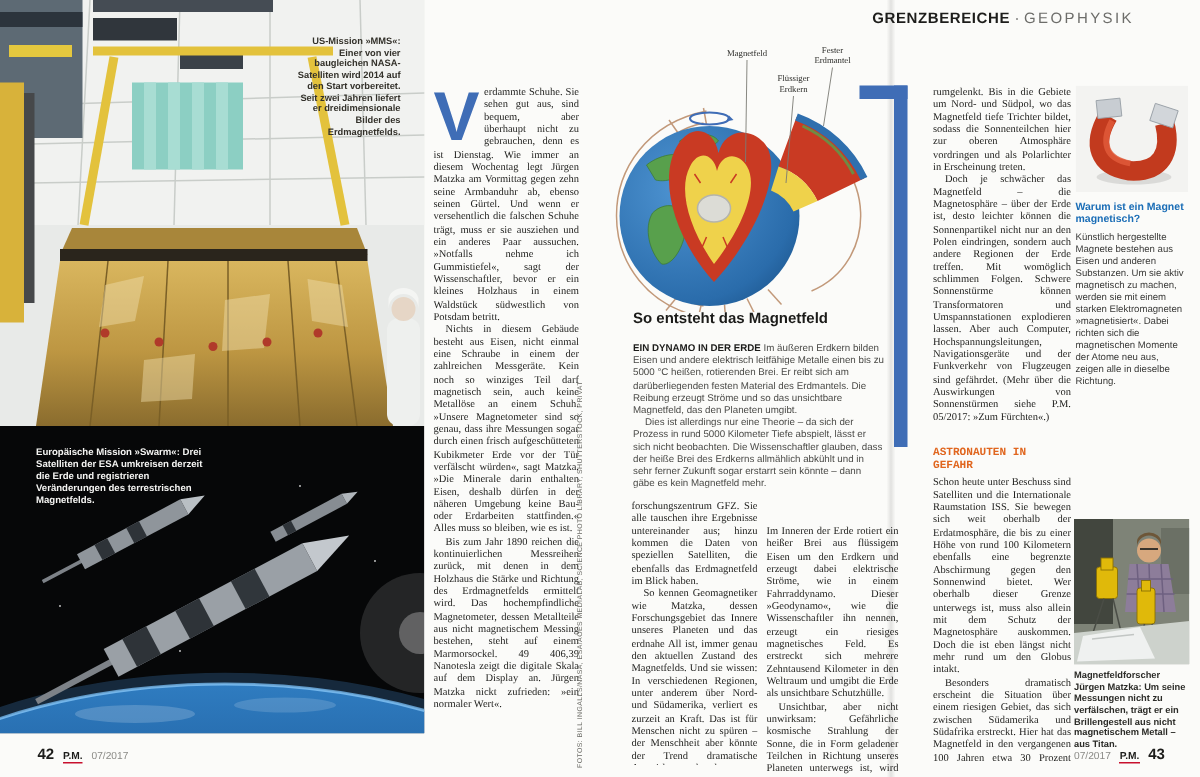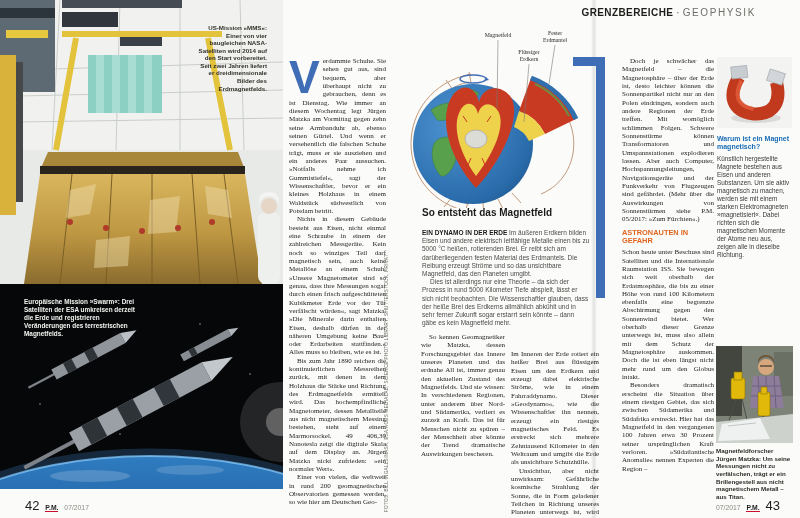--- a/index.html
+++ b/index.html
@@ -26,21 +26,21 @@
 
   
   .col{position:absolute;overflow:hidden;font-size:7px;line-height:1.19;text-align:justify;color:#1d1d1b;hyphens:auto;-webkit-hyphens:auto}
   .col .para{text-indent:8px}
   .col .para.noindent{text-indent:0}
   .col1{left:289px;top:57px;width:97px;height:453px}
   .col2{left:421px;top:333px;width:84px;height:177px}
   .col3{left:511px;top:350px;width:88px;height:177px}
   .col4{left:622px;top:57px;width:92px;height:452px}
   .dropcap{float:left;font-family:"Liberation Sans",sans-serif;font-weight:bold;font-size:46px;line-height:36px;color:var(--accent-blue);margin:2px 3px 0 0}
-  .subhead{font-family:Liberation Sans, sans-serif;font-weight:bold;font-size:7.4px;color:var(--subhead-orange);margin:5px 0 2px;text-align:left;text-indent:0}
+  .subhead{font-family:Liberation Mono, monospace;font-weight:bold;font-size:7.4px;color:var(--subhead-orange);margin:16px 0 2px;text-align:left;text-indent:0}
 
   
   .credits{left:384px;top:332px;height:180px;writing-mode:vertical-rl;transform:rotate(180deg);font-family:"Liberation Sans",sans-serif;font-size:4.6px;letter-spacing:.3px;color:#6b6b66;white-space:nowrap}
 
   
   .info-title{left:422px;top:207px;font-family:"Liberation Sans",sans-serif;font-weight:bold;font-size:10px;color:#1b1b19}
   .info-body{left:422px;top:229px;width:168px;font-family:"Liberation Sans",sans-serif;font-size:6.5px;line-height:1.26;color:#4a4a47}
   .info-body .kick{color:#1b1b19}
   .info-body .indent{text-indent:8px}
   .bracket{background:var(--accent-blue);position:absolute}
@@ -53,21 +53,21 @@
   
   .sidebar{position:absolute;left:717px;top:57px;width:75px;font-family:"Liberation Sans",sans-serif}
   .magnet-fig{position:relative;width:75px;height:71px;overflow:hidden}
   .sb-title{margin-top:7px;font-weight:bold;font-size:7px;line-height:1.18;color:var(--label-blue)}
   .sb-body{margin-top:3px;font-size:6.4px;line-height:1.26;color:#3a3a38}
 
   
   .footer{position:absolute;top:498px;font-family:"Liberation Sans",sans-serif;font-size:6.8px;color:#8a8a86;white-space:nowrap}
   .footer-left{left:25px}
   .footer-right{left:716px}
-  .footer .pg{font-weight:normal;color:#1d1d1b;font-size:13px}
+  .footer .pg{font-weight:bold;color:#1d1d1b;font-size:10px}
   .footer .brand{font-weight:bold;color:#1d1d1b;border-bottom:1.5px solid var(--brand-red);margin:0 4px}
 
   .gutter{left:591px;top:0;width:6px;height:518px;background:linear-gradient(90deg,rgba(0,0,0,0) 0%,rgba(0,0,0,.10) 50%,rgba(0,0,0,0) 100%)}
 
   .photo-cleanroom{left:0;top:0;width:283px;height:284px}
   .photo-swarm{left:0;top:284px;width:283px;height:205px}
   .photo-researcher{left:716px;top:346px;width:77px;height:97px}
 </style>
 </head>
 <body>
@@ -204,21 +204,20 @@
   </svg>
   <figcaption class="cap cap-swarm">Europäische Mission »Swarm«: Drei Satelliten der ESA umkreisen derzeit die Erde und registrieren Veränderungen des terrestrischen Magnetfelds.</figcaption>
 </figure>
 
 <div class="col col1">
   <div class="para noindent">
     <span class="dropcap">V</span><span>erdammte Schuhe. Sie sehen gut aus, sind bequem, aber überhaupt nicht zu gebrauchen, denn es ist Dienstag. Wie immer an diesem Wochentag legt Jürgen Matzka am Vormittag gegen zehn seine Armbanduhr ab, ebenso seinen Gürtel. Und wenn er versehentlich die falschen Schuhe trägt, muss er sie ausziehen und ein anderes Paar aussuchen. »Notfalls nehme ich Gummistiefel«, sagt der Wissenschaftler, bevor er ein kleines Holzhaus in einem Waldstück südwestlich von Potsdam betritt.</span>
   </div>
   <div class="para">Nichts in diesem Gebäude besteht aus Eisen, nicht einmal eine Schraube in einem der zahlreichen Messgeräte. Kein noch so winziges Teil darf magnetisch sein, auch keine Metallöse an einem Schuh. »Unsere Magnetometer sind so genau, dass ihre Messungen sogar durch einen frisch aufgeschütteten Kubikmeter Erde vor der Tür verfälscht würden«, sagt Matzka. »Die Minerale darin enthalten Eisen, deshalb dürfen in der näheren Umgebung keine Bau- oder Erdarbeiten stattfinden.« Alles muss so bleiben, wie es ist.</div>
   <div class="para">Bis zum Jahr 1890 reichen die kontinuierlichen Messreihen zurück, mit denen in dem Holzhaus die Stärke und Richtung des Erdmagnetfelds ermittelt wird. Das hochempfindliche Magnetometer, dessen Metallteile aus nicht magnetischem Messing bestehen, steht auf einem Marmorsockel. 49 406,39 Nanotesla zeigt die digitale Skala auf dem Display an. Jürgen Matzka nickt zufrieden: »ein normaler Wert«.</div>
-  <div class="para">Einer von vielen, die weltweit in rund 200 geomagnetischen Observatorien gemessen werden, so wie hier am Deutschen Geo-</div>
 </div>
 
 <div class="abs credits">FOTOS: BILL INGALLS/NASA, ESA/AOES MEDIALAB, SCIENCE PHOTO LIBRARY, SHUTTERSTOCK, PRIVAT</div>
 
 <figure class="abs diagram" style="left:383px;top:26px;width:212px;height:182px">
   <svg viewBox="0 0 212 182">
     <defs>
       <radialGradient id="ocean" cx=".35" cy=".35" r=".9">
         <stop offset="0" stop-color="#4e94d2"></stop>
           <stop offset=".7" stop-color="#2a6cab"></stop>
@@ -288,28 +287,30 @@
 <div class="bracket bracket-h"></div>
 <div class="bracket bracket-v"></div>
 
 <h2 class="abs info-title">So entsteht das Magnetfeld</h2>
 <div class="abs info-body">
   <p class="info-p"><b class="kick">EIN DYNAMO IN DER ERDE</b> <span>Im äußeren Erdkern bilden Eisen und andere elektrisch leitfähige Metalle einen bis zu 5000 °C heißen, rotierenden Brei. Er reibt sich am darüberliegenden festen Material des Erdmantels. Die Reibung erzeugt Ströme und so das unsichtbare Magnetfeld, das den Planeten umgibt.</span></p>
   <p class="info-p indent">Dies ist allerdings nur eine Theorie – da sich der Prozess in rund 5000 Kilometer Tiefe abspielt, lässt er sich nicht beobachten. Die Wissenschaftler glauben, dass der heiße Brei des Erdkerns allmählich abkühlt und in sehr ferner Zukunft sogar erstarrt sein könnte – dann gäbe es kein Magnetfeld mehr.</p>
 </div>
 
 <div class="col col2">
+  <div class="para noindent">forschungszentrum GFZ. Sie alle tauschen ihre Ergebnisse untereinander aus; hinzu kommen die Daten von speziellen Satelliten, die ebenfalls das Erdmagnetfeld im Blick haben.</div>
   <div class="para">So kennen Geomagnetiker wie Matzka, dessen Forschungsgebiet das Innere unseres Planeten und das erdnahe All ist, immer genau den aktuellen Zustand des Magnetfelds. Und sie wissen: In verschiedenen Regionen, unter anderem über Nord- und Südamerika, verliert es zurzeit an Kraft. Das ist für Menschen nicht zu spüren – der Menschheit aber könnte der Trend dramatische Auswirkungen bescheren.</div>
 </div>
 <div class="col col3">
   <div class="para noindent">Im Inneren der Erde rotiert ein heißer Brei aus flüssigem Eisen um den Erdkern und erzeugt dabei elektrische Ströme, wie in einem Fahrraddynamo. Dieser »Geodynamo«, wie die Wissenschaftler ihn nennen, erzeugt ein riesiges magnetisches Feld. Es erstreckt sich mehrere Zehntausend Kilometer in den Weltraum und umgibt die Erde als unsichtbare Schutzhülle.</div>
   <div class="para">Unsichtbar, aber nicht unwirksam: Gefährliche kosmische Strahlung der Sonne, die in Form geladener Teilchen in Richtung unseres Planeten unterwegs ist, wird von den Magnetfeldlinien abgehalten und um die Erde he-</div>
 </div>
 
 <div class="col col4">
+  <div class="para noindent">rumgelenkt. Bis in die Gebiete um Nord- und Südpol, wo das Magnetfeld tiefe Trichter bildet, sodass die Sonnenteilchen hier zur oberen Atmosphäre vordringen und als Polarlichter in Erscheinung treten.</div>
   <div class="para">Doch je schwächer das Magnetfeld – die Magnetosphäre – über der Erde ist, desto leichter können die Sonnenpartikel nicht nur an den Polen eindringen, sondern auch andere Regionen der Erde treffen. Mit womöglich schlimmen Folgen. Schwere Sonnenstürme können Transformatoren und Umspannstationen explodieren lassen. Aber auch Computer, Hochspannungsleitungen, Navigationsgeräte und der Funkverkehr von Flugzeugen sind gefährdet. (Mehr über die Auswirkungen von Sonnenstürmen siehe P.M. 05/2017: »Zum Fürchten«.)</div>
   <div class="subhead">ASTRONAUTEN IN GEFAHR</div>
   <div class="para noindent">Schon heute unter Beschuss sind Satelliten und die Internationale Raumstation ISS. Sie bewegen sich weit oberhalb der Erdatmosphäre, die bis zu einer Höhe von rund 100 Kilometern ebenfalls eine begrenzte Abschirmung gegen den Sonnenwind bietet. Wer oberhalb dieser Grenze unterwegs ist, muss also allein mit dem Schutz der Magnetosphäre auskommen. Doch die ist eben längst nicht mehr rund um den Globus intakt.</div>
   <div class="para"><span>Besonders dramatisch erscheint die Situation über einem riesigen Gebiet, das sich zwischen Südamerika und Südafrika erstreckt. Hier hat das Magnetfeld in den vergangenen 100 Jahren etwa 30 Prozent seiner ursprünglichen Kraft verloren. »Südatlantische Anomalie« nennen Experten die Region –</span> </div>
 </div>
 
 <aside class="sidebar">
   <figure class="magnet-fig" style="left:0;top:0">
     <svg viewBox="0 0 75 71">
       <rect width="75" height="71" fill="#f3f3f1"></rect>

